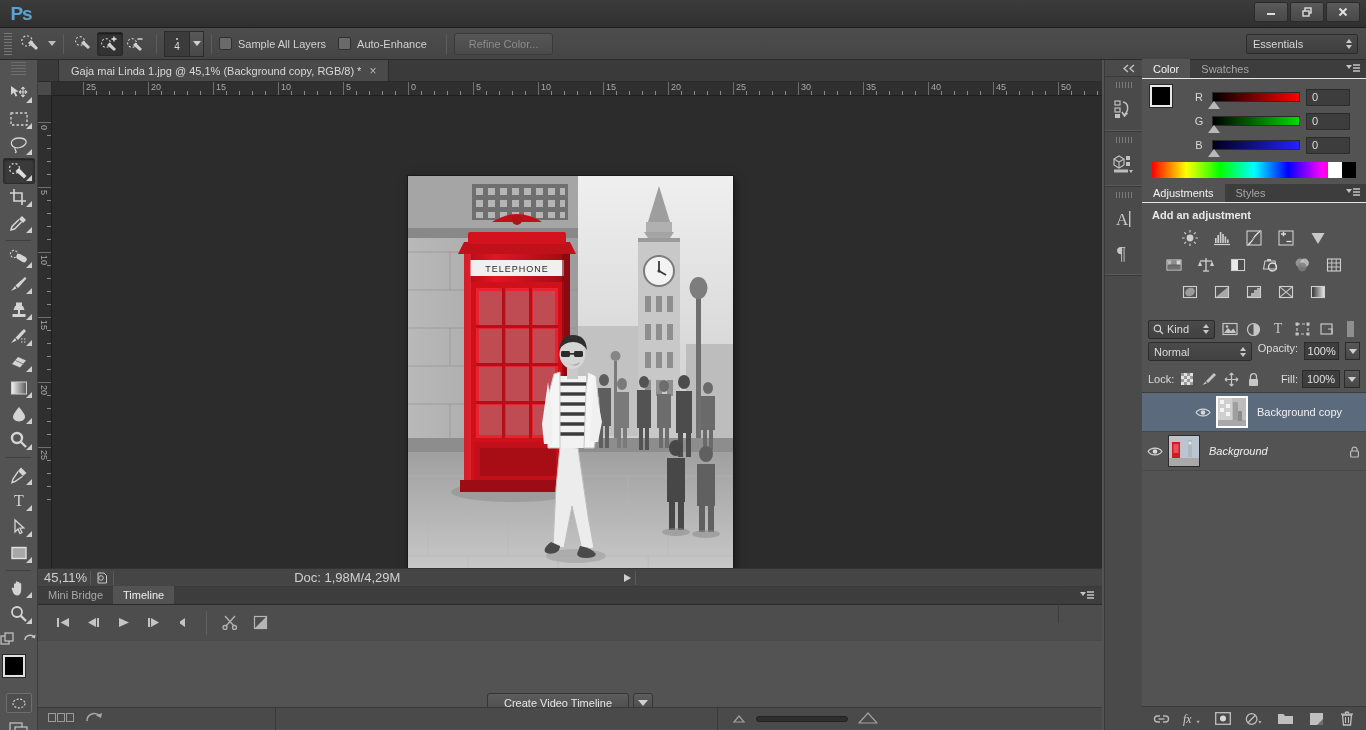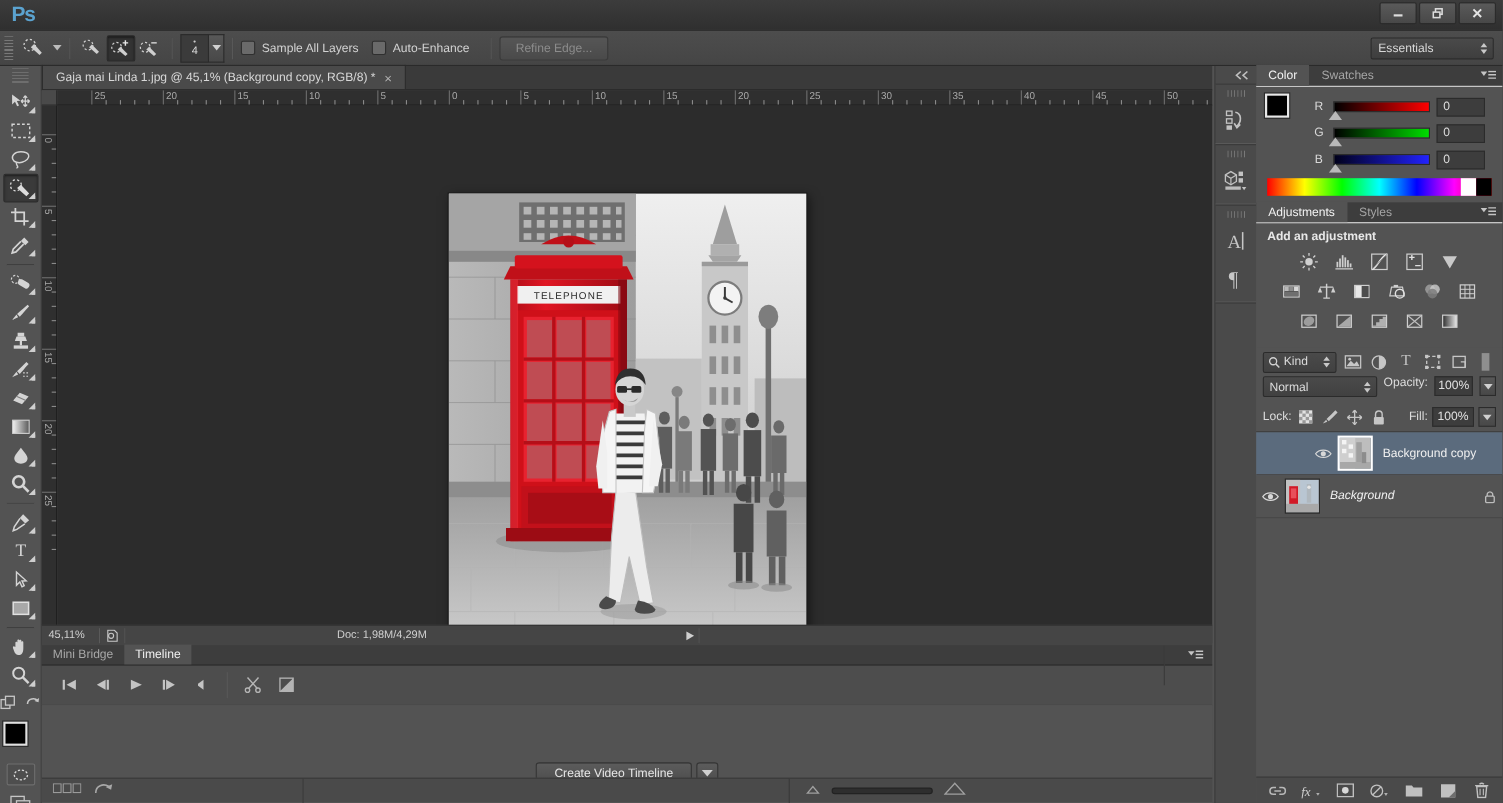--- a/index.html
+++ b/index.html
@@ -138,21 +138,21 @@
 
   
   .docwrap { position:absolute; left:38px; top:60px; width:1064px; height:525px; }
   .doctabs {
     height:22px; background:#3a3a3a; display:flex; align-items:flex-end;
     border-bottom:1px solid #2b2b2b;
   }
   .doctab {
     height:22px; background:#4a4a4a; border:1px solid #2b2b2b; border-bottom:none;
     display:flex;align-items:center;padding:0 12px;font-size:11px;color:#d8d8d8;
-    margin-left:0; cursor:pointer; max-width:350px;
+    margin-left:20px; cursor:pointer; max-width:350px;
   }
   .tabclose { margin-left:8px;font-size:12px;color:#b4b4b4; cursor:pointer; }
   .rulerbox { position:absolute; left:0; top:22px; width:1064px; height:14px; }
   .ruler-corner { position:absolute;left:0;top:0;width:14px;height:14px;
     background:#4a4a4a;border-right:1px solid #2a2a2a;border-bottom:1px solid #2a2a2a;}
   .ruler-h { position:absolute;left:14px;top:0;width:1050px;height:14px;
     background:#2f2f2f;border-bottom:1px solid #1f1f1f; overflow:hidden; }
   .ruler-v { position:absolute;left:0;top:36px;width:14px;height:489px;
     background:#2f2f2f;border-right:1px solid #1f1f1f; overflow:hidden; }
   .rtick { position:absolute;top:0;width:1px;height:5px;background:#8a8a8a; }
@@ -173,21 +173,21 @@
     overflow:hidden;
   }
 
   
   .photo svg { display:block; }
 
   
   .statusbar {
     position:absolute; left:38px; top:568px; width:1064px; height:18px;
     background:#454545; border-top:1px solid #333;
-    display:flex; align-items:center; font-size:10px; color:#d0d0d0;
+    display:flex; align-items:center; font-size:13px; color:#d0d0d0;
   }
   .zoomfield { width:52px; padding-left:6px; }
   .sb-sep { width:1px;height:14px;background:#333;border-right:1px solid #5a5a5a; }
   .sb-icon { width:22px;display:flex;align-items:center;justify-content:center; cursor:pointer;}
   .docinfo { flex:1; text-align:center; padding-right:40px;}
   .sb-arrow { width:14px;height:14px;display:flex;align-items:center;justify-content:center;
               cursor:pointer; }
 
   
   .timelinepanel {
@@ -398,21 +398,21 @@
     <div class="opt-sep"></div>
     <div class="cb-label">
       <span class="cb"></span>
       <span>Sample All Layers</span>
     </div>
     <div class="cb-label">
       <span class="cb"></span>
       <span>Auto-Enhance</span>
     </div>
     <div class="opt-sep"></div>
-    <div class="btn-disabled">Refine Edge...</div>
+    <div class="btn-disabled">Refine Color...</div>
     <div class="workspace-sel">
       <span>Essentials</span>
       <span class="spin-arrows">
         <i class="up"></i>
           <i class="dn"></i>
       </span>
     </div>
   </div>
 
   <div class="toolbar">

